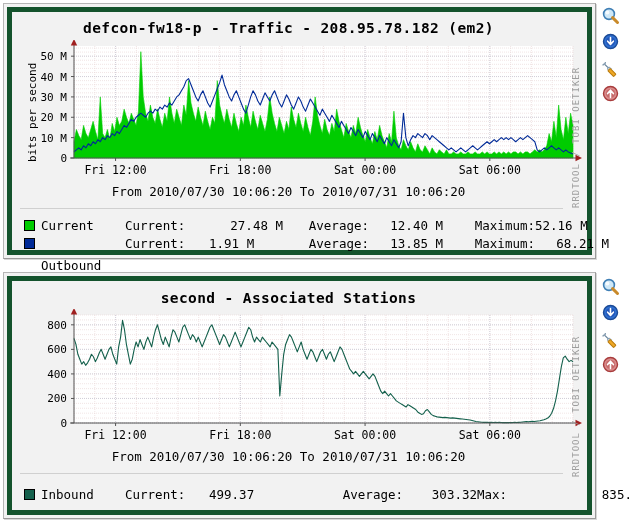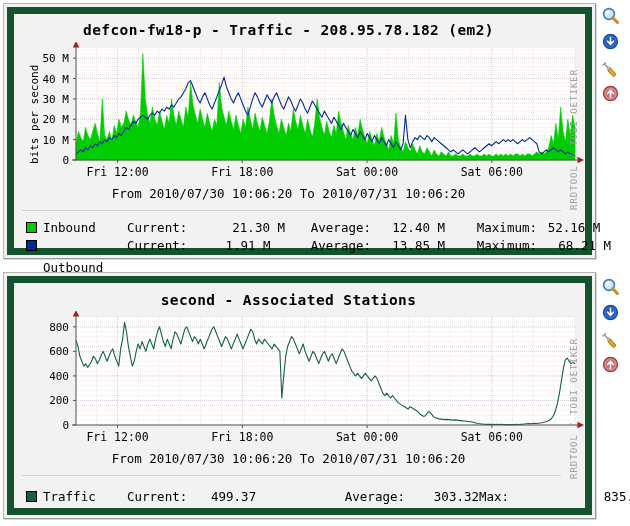--- a/index.html
+++ b/index.html
@@ -29,21 +29,21 @@
     border-bottom-color: #9a9a9a;
     box-shadow: 1px 1px 0 #d8d8d8;
   }
   #panel-traffic { top: 3px; width: 593px; height: 256px; }
   #panel-stations { top: 272px; width: 593px; height: 247px; }
 
   .panel-inner {
     position: absolute;
     inset: 3px;
     background: #f2f2f2;
-    border: 7px solid #14532d;
+    border: 5px solid #14532d;
   }
 
   
   .watermark {
     position: absolute;
     right: 2px;
     top: 6px;
     width: 14px;
     height: 190px;
     color: #9d9d9d;
@@ -249,33 +249,33 @@
           </svg>
         </div>
 
       <div class="daterange" id="daterange-traffic" style="top: 172px;">From 2010/07/30 10:06:20 To 2010/07/31 10:06:20</div>
 
       <div class="legend-rule" id="rule-traffic" style="top: 196px;"></div>
 
       <div class="legend" id="legend-traffic" style="top: 204px;">
           <div class="legend-row">
             <span class="swatch" style="background: rgb(0, 204, 0);"></span>
-            <span class="lg-name" style="width: 84px;">Inbound</span>
+            <span class="lg-name" style="width: 84px;">Current</span>
             <span class="lg-lab" style="width: 84px;">Current:</span>
-            <span class="lg-val" style="width: 74px; text-align: right;">21.30 M</span>
+            <span class="lg-val" style="width: 74px; text-align: right;">27.48 M</span>
             <span class="lg-lab" style="width: 86px; text-align: right;">Average:</span>
             <span class="lg-val" style="width: 74px; text-align: right;">12.40 M</span>
             <span class="lg-lab" style="width: 92px; text-align: right;">Maximum:</span>
-            <span class="lg-val" style="width: 74px; text-align: center;">52.16 M</span>
+            <span class="lg-val" style="width: 74px; text-align: left;">52.16 M</span>
           </div>
           <div class="legend-row">
             <span class="swatch" style="background: rgb(0, 42, 151);"></span>
             <span class="lg-name" style="width: 84px; margin-top: 45px;">Outbound</span>
             <span class="lg-lab" style="width: 84px;">Current:</span>
-            <span class="lg-val" style="width: 74px; text-align: center;">1.91 M</span>
+            <span class="lg-val" style="width: 74px; text-align: left;">1.91 M</span>
             <span class="lg-lab" style="width: 86px; text-align: right;">Average:</span>
             <span class="lg-val" style="width: 74px; ">13.85 M</span>
             <span class="lg-lab" style="width: 92px; text-align: right;">Maximum:</span>
             <span class="lg-val" style="width: 74px; text-align: right;">68.21 M</span>
           </div>
         </div>
 
       <div class="watermark">RRDTOOL / TOBI OETIKER</div>
     </div>
   </div>
@@ -371,21 +371,21 @@
           </svg>
         </div>
 
       <div class="daterange" id="daterange-stations" style="top: 168px;">From 2010/07/30 10:06:20 To 2010/07/31 10:06:20</div>
 
       <div class="legend-rule" id="rule-stations" style="top: 192px;"></div>
 
       <div class="legend" id="legend-stations" style="top: 204px;">
           <div class="legend-row">
             <span class="swatch" style="background: rgb(20, 96, 76);"></span>
-            <span class="lg-name" style="width: 84px;">Traffic</span>
+            <span class="lg-name" style="width: 84px;">Inbound</span>
             <span class="lg-lab" style="width: 84px;">Current:</span>
             <span class="lg-val" style="width: 74px; text-align: left;">499.37</span>
             <span class="lg-lab" style="width: 120px; text-align: right;">Average:</span>
             <span class="lg-val" style="width: 74px; text-align: right;">303.32</span>
             <span class="lg-lab" style="width: 96px; text-align: left;">Max:</span>
             <span class="lg-val" style="width: 74px; text-align: right;">835.67</span>
           </div>
         </div>
 
       <div class="watermark">RRDTOOL / TOBI OETIKER</div>

